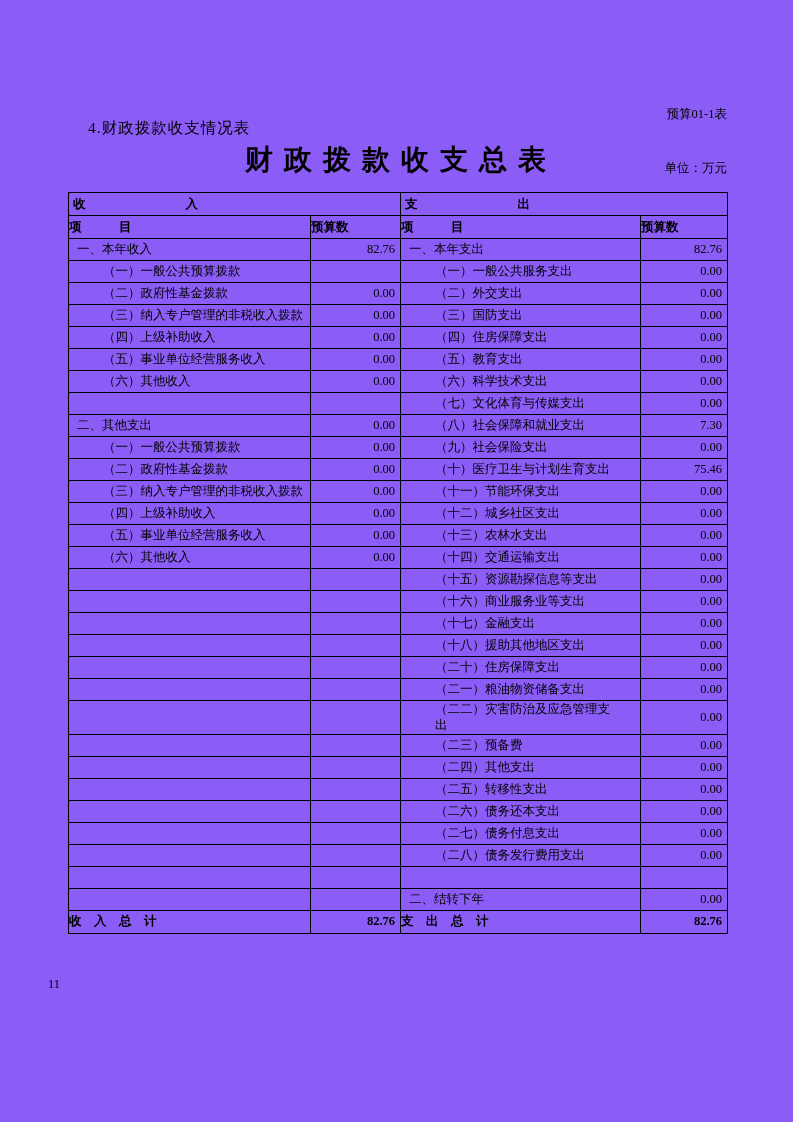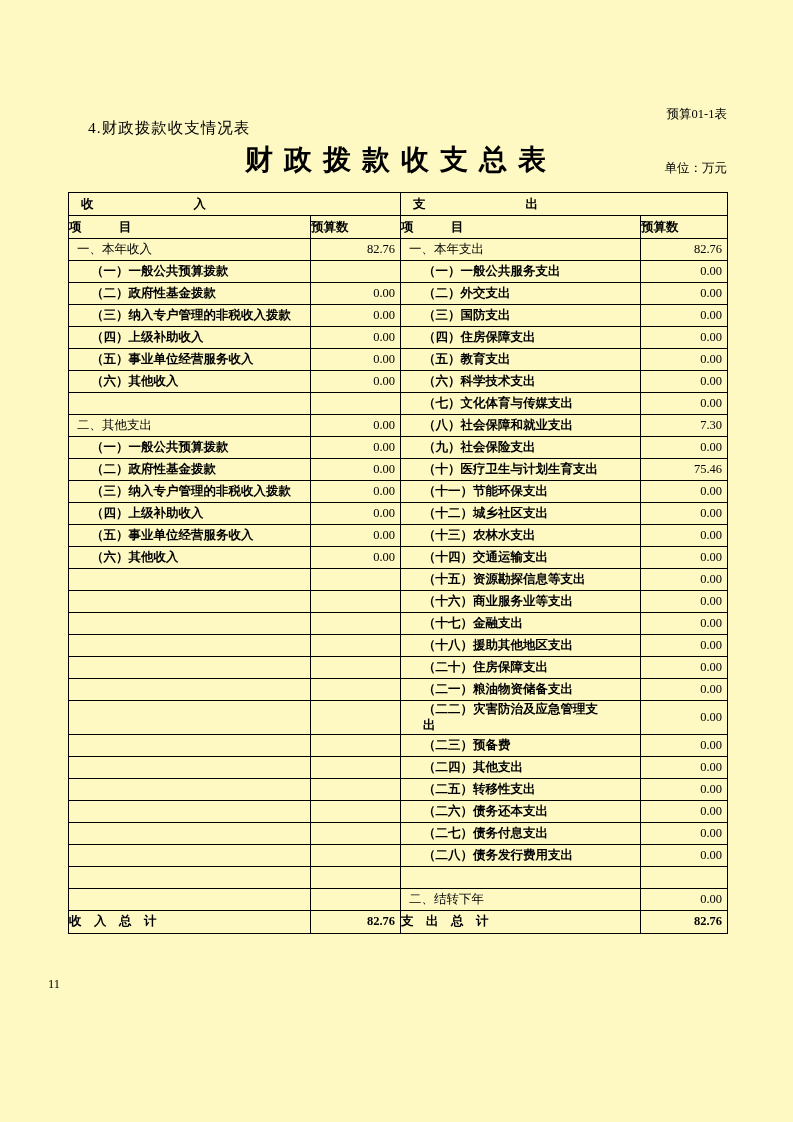--- a/index.html
+++ b/index.html
@@ -1,20 +1,20 @@
 <!DOCTYPE html>
 <html><head>
 <meta charset="utf-8">
 <style>
   html, body { margin: 0; padding: 0; background: #ffffff; }
   .page {
     position: relative;
     width: 793px;
     height: 1122px;
-    background: #fef9c3;
+    background: #8b5cf6;
     color: #000000;
     font-family: "Liberation Serif", "DejaVu Serif", serif;
     overflow: hidden;
     margin: 0 auto;
   }
   .form-code {
     position: absolute;
     top: 106px;
     right: 66px;
     font-size: 12.5px;
@@ -53,37 +53,37 @@
   .budget-table th, .budget-table td {
     border: 1px solid #000000;
     font-size: 12.5px;
     vertical-align: middle;
     padding: 0;
     overflow: hidden;
   }
   th.half-header {
     height: 22px;
     text-align: left;
-    padding-left: 12px;
+    padding-left: 4px;
     font-weight: bold;
   }
   th.col-header {
     height: 22px;
     text-align: left;
     font-weight: bold;
   }
   td.item {
     height: 21px;
     text-align: left;
     padding-left: 8px;
     padding-right: 3px;
     white-space: pre-line;
     line-height: 1.3;
   }
-  td.item.sub { padding-left: 22px; font-weight: bold; }
+  td.item.sub { padding-left: 34px; }
   td.val {
     height: 21px;
     text-align: right;
     padding-right: 5px;
     white-space: nowrap;
   }
   tr.total-row td { height: 22px; font-weight: bold; }
   td.total-label { }
   td.total-val { text-align: right; padding-right: 5px; }
   .page-number {

